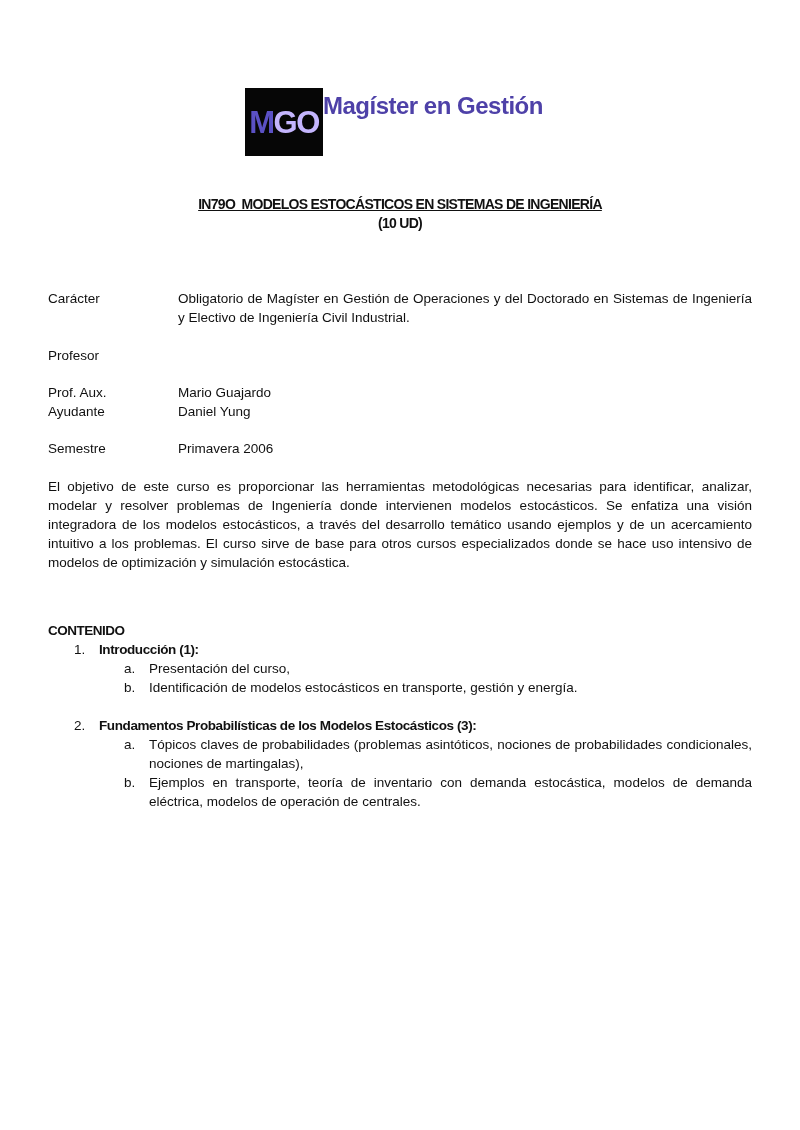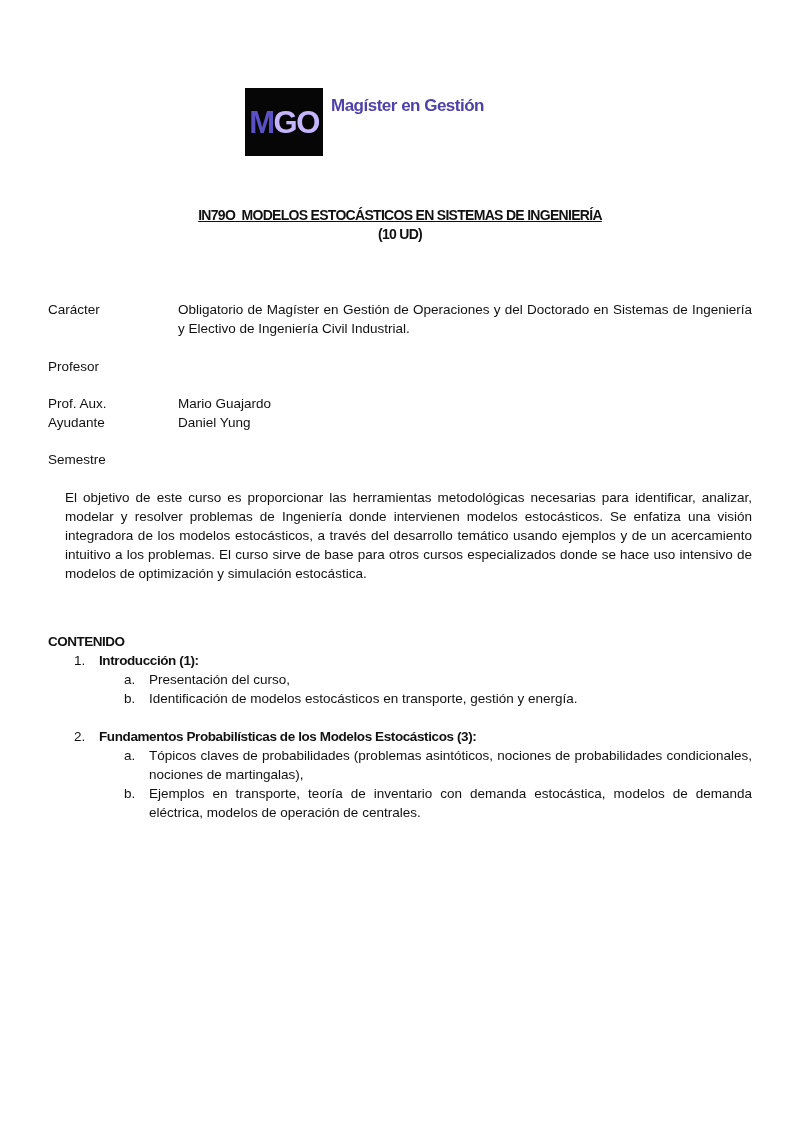--- a/index.html
+++ b/index.html
@@ -14,42 +14,42 @@
   
   .logo-row { display:flex; align-items:flex-start; margin:88px 0 0 245px; }
   .logo-box {
     width:78px; height:68px; background:#060606;
     display:flex; align-items:center; justify-content:center;
     font-weight:bold; font-size:31px; letter-spacing:-1.5px;
   }
   .logo-m { color:#5b51c5; }
   .logo-go { color:#c4b5fd; }
   .logo-wordmark {
-    margin-left:8px; padding-top:5px;
-    font-weight:bold; font-size:17px; line-height:25px;
+    padding-top:5px;
+    font-weight:bold; font-size:24px; line-height:25px;
     color:#4e41a8; letter-spacing:-0.5px;
   }
 
   
-  .title-block { text-align:center; margin-top:50px; font-weight:bold; font-size:14px; letter-spacing:-0.7px; }
+  .title-block { text-align:center; margin-top:39px; font-weight:bold; font-size:14px; letter-spacing:-0.7px; }
   .title-line1 { text-decoration:underline; white-space:pre; }
 
   
   .info-section { margin-top:56px; }
   .info-row { display:flex; }
   .info-label { width:130px; flex-shrink:0; }
   .info-value { flex:1; }
   .justify { text-align:justify; }
   .mt-19 { margin-top:19px;flex-direction:column; }
   .mt-18 { margin-top:18px; }
 
   
   .section-heading { font-weight:bold; letter-spacing:-0.5px; }
   .desc-heading { margin-top:51px; }
-  .desc-body { margin-top:19px; text-align:justify;margin-left:17px; }
+  .desc-body { margin-top:19px; text-align:justify; }
 
   
   .contents-heading { margin-top:49px; }
   .content-item { display:flex; margin-left:26px; }
   .ci-num { width:25px; flex-shrink:0; }
   .ci-title { flex:1; font-weight:bold; letter-spacing:-0.4px; }
   .content-subitem { display:flex; margin-left:76px; }
   .cs-letter { width:25px; flex-shrink:0; }
   .cs-text { flex:1; text-align:justify; }
   .gap-line { height:19px; }
@@ -87,20 +87,21 @@
       <div class="info-row mt-18">
         <div class="info-label">Prof. Aux.</div>
         <div class="info-value">Mario Guajardo</div>
       </div>
       <div class="info-row">
         <div class="info-label">Ayudante</div>
         <div class="info-value">Daniel Yung</div>
       </div>
       <div class="info-row mt-18">
         <div class="info-label">Semestre</div>
+        <div class="info-value">Primavera 2006</div>
       </div>
     </div>
 
     <div class="desc-body">El objetivo de este curso es proporcionar las herramientas metodológicas necesarias para identificar, analizar, modelar y resolver problemas de Ingeniería donde intervienen modelos estocásticos. Se enfatiza una visión integradora de los modelos estocásticos, a través del desarrollo temático usando ejemplos y de un acercamiento intuitivo a los problemas. El curso sirve de base para otros cursos especializados donde se hace uso intensivo de modelos de optimización y simulación estocástica.</div>
 
     <div class="section-heading contents-heading">CONTENIDO</div>
 
     <div class="content-item">
       <div class="ci-num">1.</div>
       <div class="ci-title">Introducción (1):</div>

